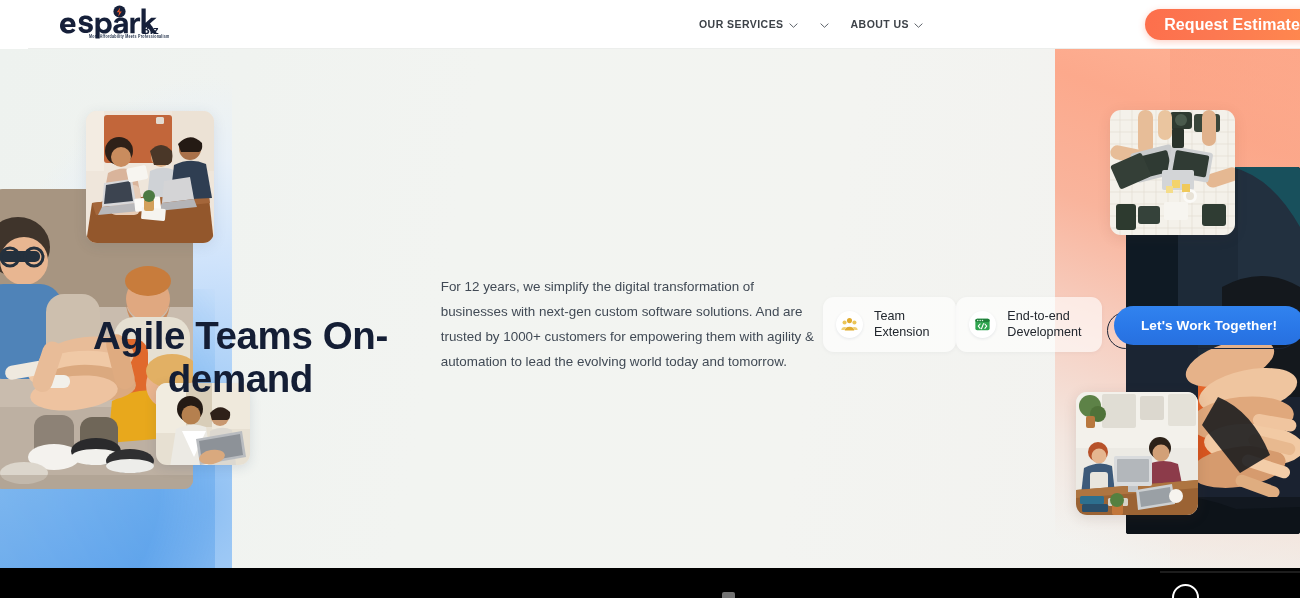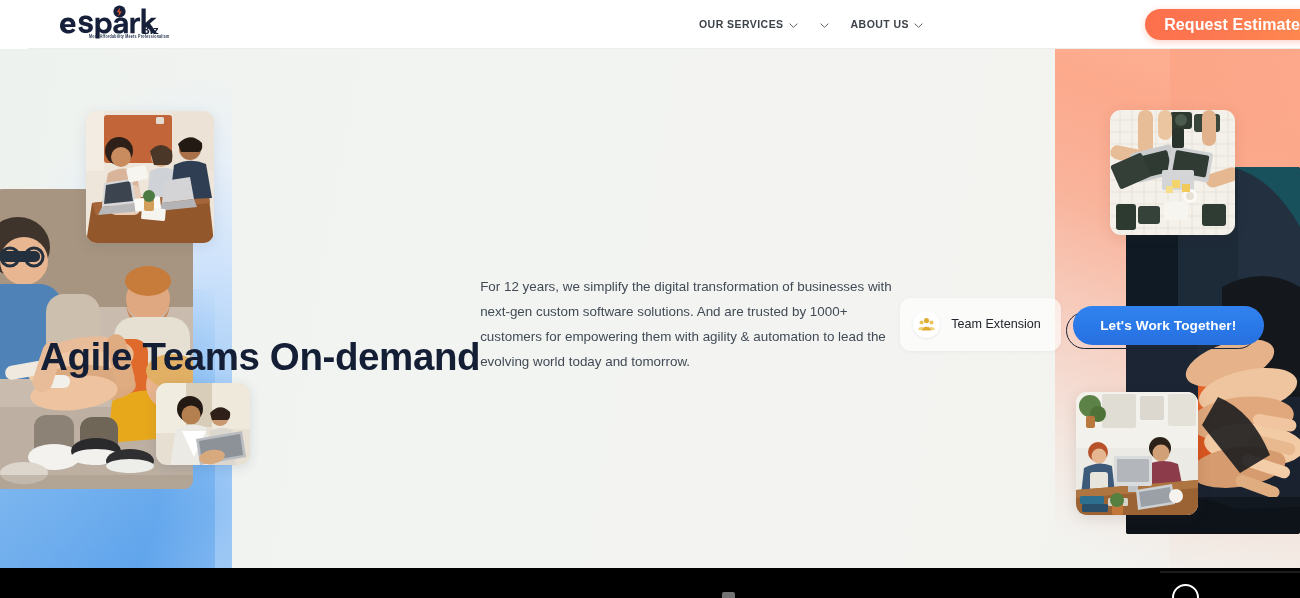--- a/index.html
+++ b/index.html
@@ -552,20 +552,36 @@
               <circle cx="4.2" cy="7.6" r="2.4" fill="#eac456"></circle>
               <circle cx="15.8" cy="7.6" r="2.4" fill="#eac456"></circle>
               <path d="M4.4 17c0-2.6 2.5-4.4 5.6-4.4s5.6 1.8 5.6 4.4z" fill="#e0ab2e"></path>
               <path d="M0.4 16.4c0-2 1.6-3.4 3.8-3.4 .9 0 1.7 .2 2.3 .6-1.2 .8-2 1.8-2.3 2.8z" fill="#f0d072"></path>
               <path d="M19.6 16.4c0-2-1.6-3.4-3.8-3.4-.9 0-1.7 .2-2.3 .6 1.2 .8 2 1.8 2.3 2.8z" fill="#f0d072"></path>
             </svg>
           </span>
           <span class="card-label">Team Extension</span>
         </div>
 
+        <div class="card">
+          <span class="card-icon">
+            <svg width="17" height="17" viewBox="0 0 20 20">
+              <rect x="1.6" y="3.2" width="16.8" height="13.6" rx="2" fill="#2fa44f"></rect>
+              <rect x="1.6" y="3.2" width="16.8" height="4" rx="2" fill="#1f7f3a"></rect>
+              <circle cx="4.4" cy="5.2" r=".9" fill="#d9f2df"></circle>
+              <circle cx="7.2" cy="5.2" r=".9" fill="#d9f2df"></circle>
+              <circle cx="10" cy="5.2" r=".9" fill="#d9f2df"></circle>
+              <path d="M7.2 9.4 L5 12 L7.2 14.6" fill="none" stroke="#ffffff" stroke-width="1.3" stroke-linecap="round" stroke-linejoin="round"></path>
+              <path d="M12.8 9.4 L15 12 L12.8 14.6" fill="none" stroke="#ffffff" stroke-width="1.3" stroke-linecap="round" stroke-linejoin="round"></path>
+              <path d="M11.2 9 L8.8 15" fill="none" stroke="#ffffff" stroke-width="1.3" stroke-linecap="round"></path>
+            </svg>
+          </span>
+          <span class="card-label">End-to-end
+Development</span>
+        </div>
 
 
       </div>
 
       <div class="cta-work-wrap">
         <div class="cta-work-shadow"></div>
         <button class="cta-work">Let's Work Together!</button>
       </div>
 
     </div>

